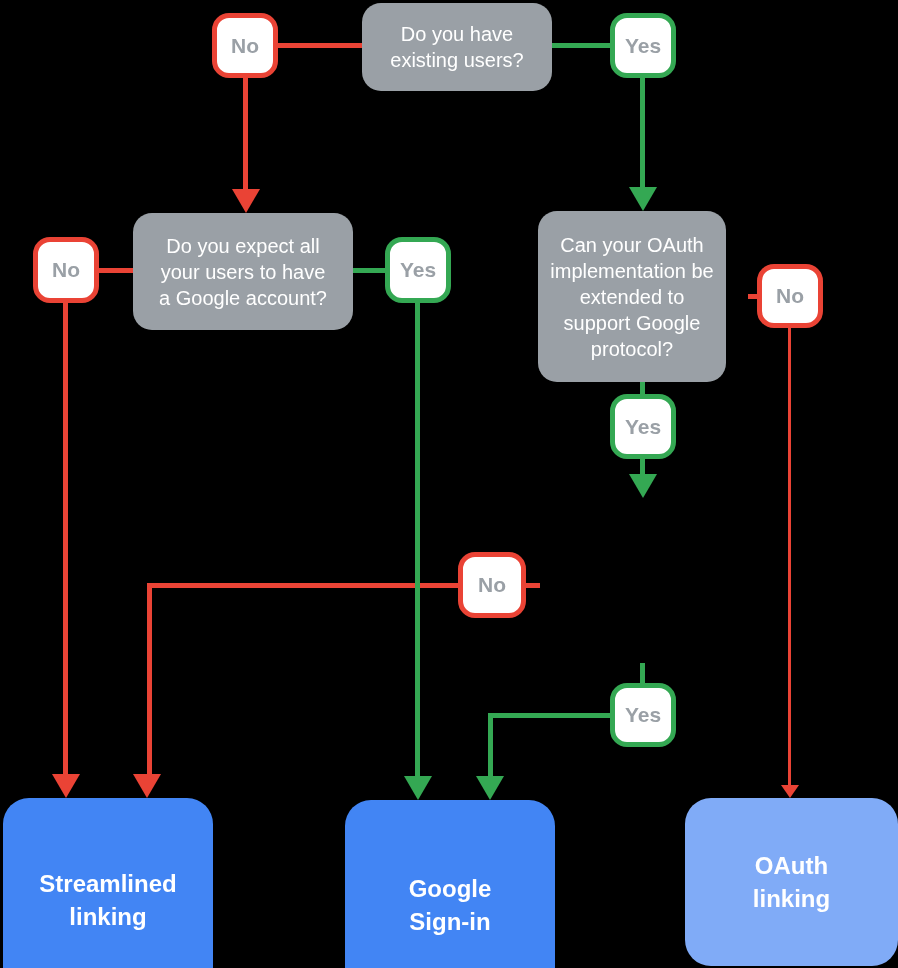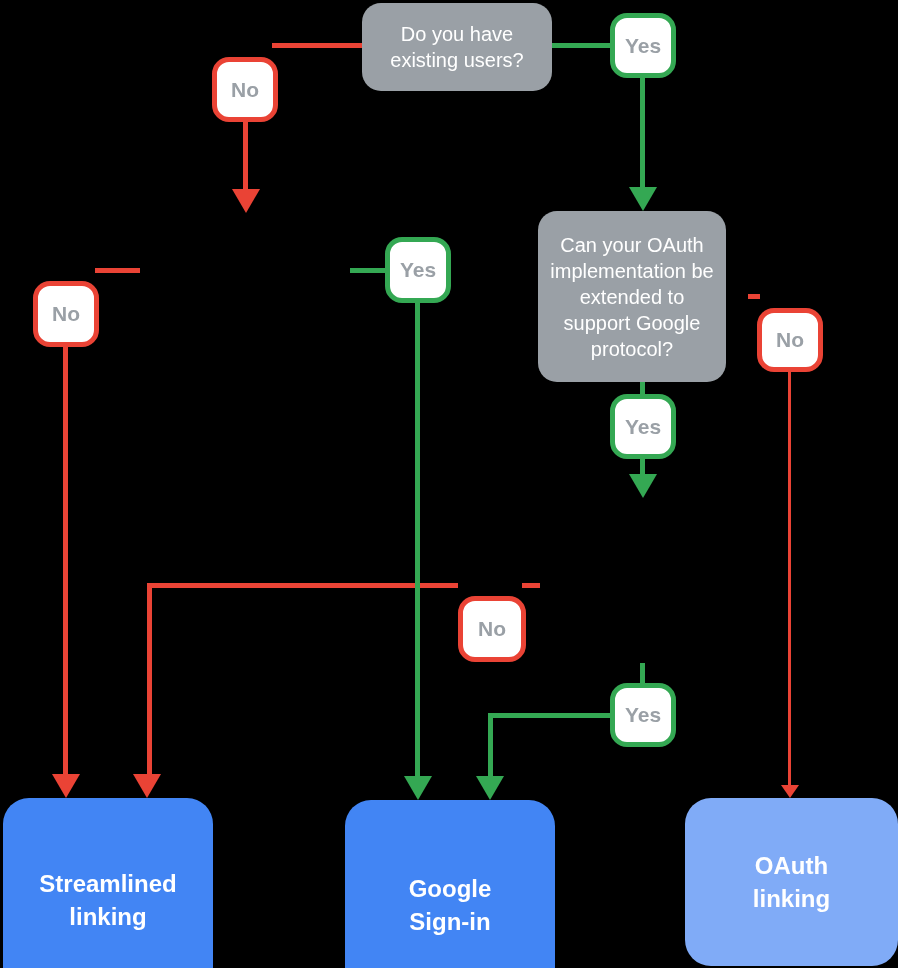--- a/index.html
+++ b/index.html
@@ -47,21 +47,21 @@
   
   .badge {
     position: absolute; box-sizing: border-box;
     background: var(--badgefill);
     border: 5px solid;
     border-radius: 17px;
     display: flex; align-items: center; justify-content: center;
     color: var(--badgetext);
     font-size: 21px; font-weight: 700;
   }
-  .badge.red { border-color: var(--red); margin-top: 44px; }
+  .badge.red { border-color: var(--red); }
   .badge.green { border-color: var(--green); }
   
   .obox {
     position: absolute;
     border-radius: 26px;
     display: flex; align-items: center; justify-content: center;
     text-align: center;
     color: var(--boxtext);
     font-size: 24px; line-height: 33px; font-weight: 700;
     white-space: pre-line;
@@ -100,20 +100,25 @@
   <div class="arrow red" style="left:52px; top:774px;"></div>
   <div class="arrow red" style="left:133px; top:774px;"></div>
   <div class="arrow green" style="left:404px; top:776px;"></div>
   <div class="arrow green" style="left:476px; top:776px;"></div>
   <div class="arrow red thin" style="left:781px; top:785px;"></div>
 
   <div class="qbox" style="left:362px; top:3px; width:190px; height:88px;">
     <span>Do you have
 existing users?</span>
   </div>
+  <div class="qbox" style="left:133px; top:213px; width:220px; height:117px;">
+    <span>Do you expect all
+your users to have
+a Google account?</span>
+  </div>
   <div class="qbox" style="left:538px; top:211px; width:188px; height:171px;">
     <span>Can your OAuth
 implementation be
 extended to
 support Google
 protocol?</span>
   </div>
 
   <div class="badge red" style="left:212px; top:13px; width:66px; height:65px;">
     <span>No</span>

